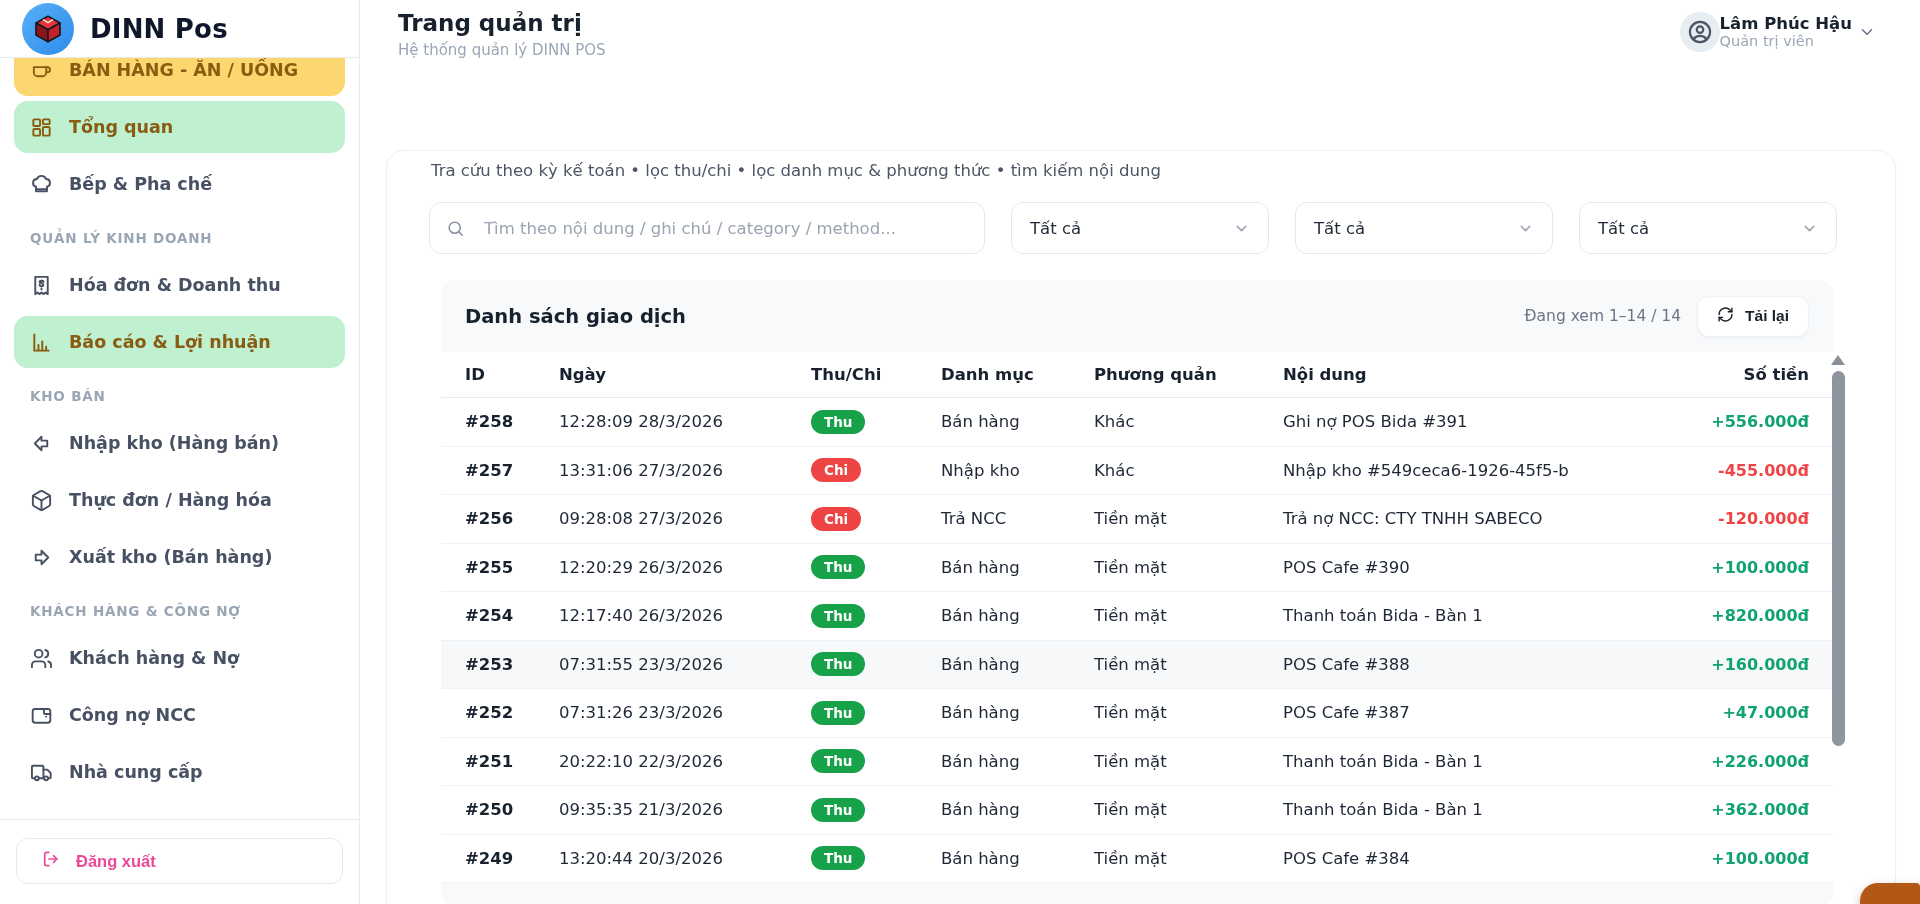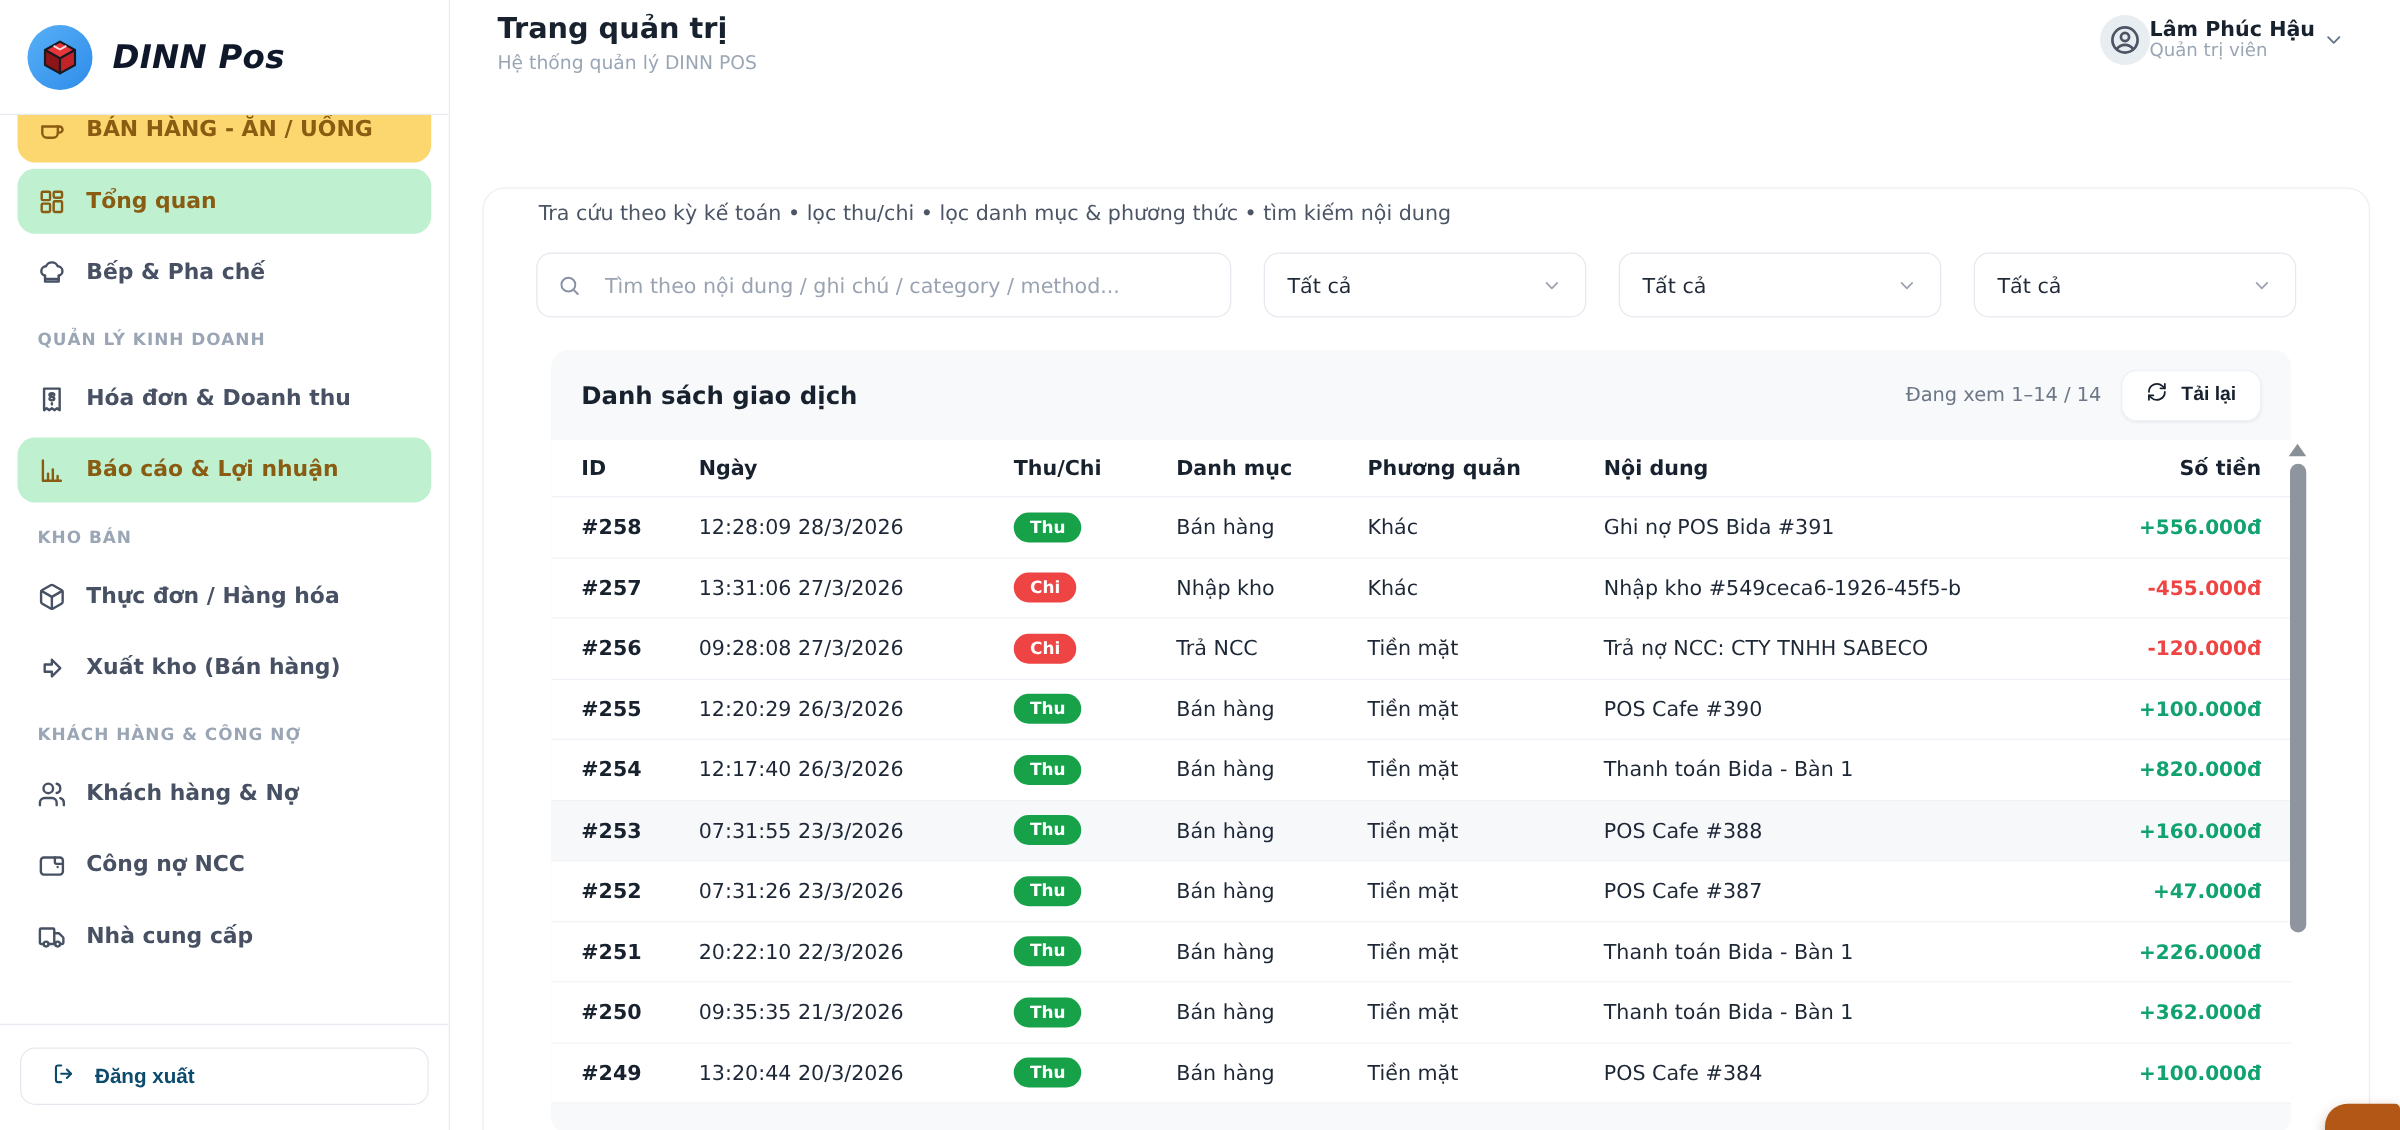--- a/index.html
+++ b/index.html
@@ -3,40 +3,40 @@
 <meta charset="utf-8">
 <style>
   * { margin:0; padding:0; box-sizing:border-box; }
   html,body { width:1920px; height:904px; overflow:hidden; background:#fff;
     font-family:"DejaVu Sans","Liberation Sans",sans-serif; color:#1d2736; }
   .app { display:flex; width:1920px; height:904px; }
 
   
   .sidebar { width:360px; min-width:360px; background:#fff; border-right:1px solid #e7ebf1;
     display:flex; flex-direction:column; overflow:hidden; }
-  .side-logo { height:92px; display:flex; align-items:center; gap:16px; padding:0 22px;
-    border-bottom:1px solid #e7ebf1; background:#fff; position:relative; z-index:2;font-style:italic; }
+  .side-logo { height:58px; display:flex; align-items:center; gap:16px; padding:0 22px;
+    border-bottom:1px solid #e7ebf1; background:#fff; position:relative; z-index:2; }
   .logo-badge { width:52px; height:52px; border-radius:50%;
     background:linear-gradient(135deg,#58b0f8,#2e8ce9); display:flex; align-items:center; justify-content:center; }
   .logo-badge svg { width:32px; height:32px; }
   .logo-text { font-size:26px; font-weight:800; color:#0f172a; letter-spacing:.2px; }
 
   .side-nav { flex:1; padding:0 14px; margin-top:-14px; overflow:hidden; position:relative; z-index:1; }
   .nav-item { height:52px; border-radius:14px; display:flex; align-items:center; gap:16px;
     padding:0 16px; color:#475163; font-weight:600; font-size:17.5px; margin-bottom:5px; cursor:pointer; }
   .nav-item .icon { display:flex; }
   .nav-item svg { width:23px; height:23px; }
   .nav-item.yellow { background:#fcd66f; color:#8a5c12; }
   .nav-item.green  { background:#bff0cf; color:#8a5c12; }
   .section-label { font-size:13.5px; font-weight:600; color:#9aa6b5; letter-spacing:.8px;
     margin:20px 6px 13px; padding-left:10px; }
 
   .side-foot { border-top:1px solid #e7ebf1; padding:18px 16px 20px; }
   .logout-btn { width:100%; height:46px; background:#fff; border:1px solid #e4e8ee; border-radius:12px;
-    display:flex; align-items:center; gap:15px; padding:0 24px; color:#0c4a6e;
+    display:flex; align-items:center; gap:15px; padding:0 24px; color:#ec4899;
     font-weight:600; font-size:16.5px; cursor:pointer; }
   .logout-btn svg { width:20px; height:20px; }
 
   
   .main { flex:1; display:flex; flex-direction:column; position:relative; background:#fff; }
   .top-header { height:68px; display:flex; align-items:flex-start; justify-content:space-between;
     padding:10px 44px 0 38px; }
   .page-title { font-size:23px; font-weight:700; color:#18222f; line-height:1.2; }
   .page-subtitle { font-size:15px; color:#9aa6b5; margin-top:3px; }
   .user-block { display:flex; align-items:center; margin-top:2px; cursor:pointer; }
@@ -178,20 +178,28 @@
               <path d="M12.8 20v-9"></path>
               <path d="M16.8 20v-3.5"></path>
             </svg>
           </span>
           <span>Báo cáo &amp; Lợi nhuận</span>
         </div>
         <div class="section-label">KHO BÁN</div>
         <div class="nav-item">
           <span class="icon">
             <svg viewBox="0 0 24 24" fill="none" stroke="currentColor" stroke-width="2" stroke-linecap="round" stroke-linejoin="round">
+              <path d="M18 15h-6v4l-7-7 7-7v4h6v6z"></path>
+            </svg>
+          </span>
+          <span>Nhập kho (Hàng bán)</span>
+        </div>
+        <div class="nav-item">
+          <span class="icon">
+            <svg viewBox="0 0 24 24" fill="none" stroke="currentColor" stroke-width="2" stroke-linecap="round" stroke-linejoin="round">
               <path d="M21 8a2 2 0 0 0-1-1.73l-7-4a2 2 0 0 0-2 0l-7 4A2 2 0 0 0 3 8v8a2 2 0 0 0 1 1.73l7 4a2 2 0 0 0 2 0l7-4A2 2 0 0 0 21 16Z"></path>
               <path d="M3.3 7 12 12l8.7-5"></path>
               <path d="M12 22V12"></path>
             </svg>
           </span>
           <span>Thực đơn / Hàng hóa</span>
         </div>
         <div class="nav-item">
           <span class="icon">
             <svg viewBox="0 0 24 24" fill="none" stroke="currentColor" stroke-width="2" stroke-linecap="round" stroke-linejoin="round">

